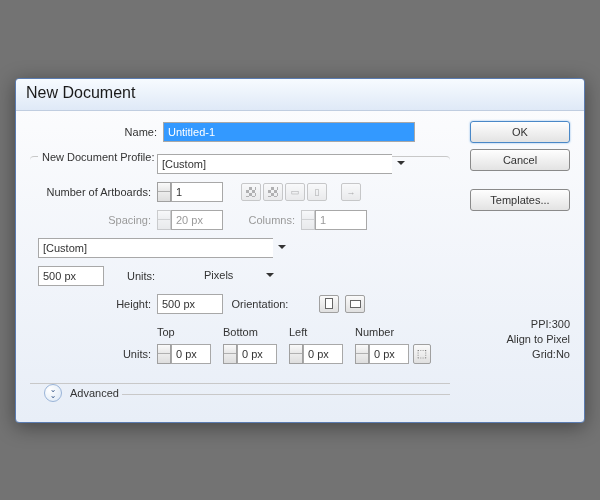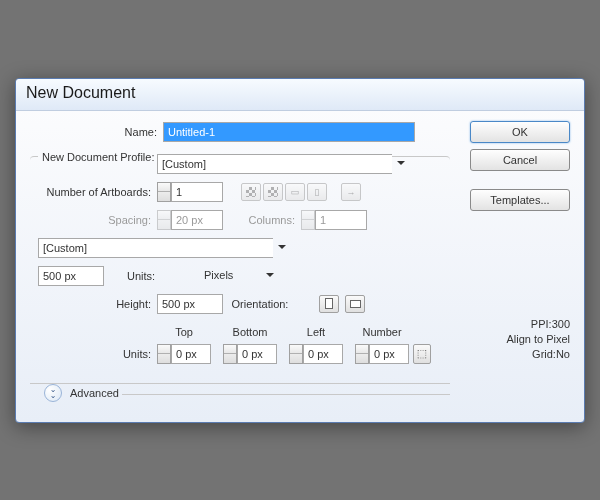--- a/index.html
+++ b/index.html
@@ -24,21 +24,21 @@
 .dd .inp{flex:1;border-right:none}
 .ddar{width:17px;height:20px;border:1px solid #a0a0a0;background:linear-gradient(#fafafa,#dedede);display:flex;align-items:center;justify-content:center}
 .ddar.plain{border:none;background:transparent}
 .tri{width:0;height:0;border:4px solid transparent;border-top-color:#333;margin-top:3px}
 fieldset{border:1px solid #c8c8c8;border-radius:4px;padding:8px 8px 4px;margin-top:8px;border-left:none;border-right:none;border-bottom:none;position:relative}
 fieldset legend{padding:0 4px;color:#333}
 .tog{display:inline-flex;gap:2px;margin-left:4px}
 .tbtn{width:20px;height:18px;background:linear-gradient(#fafafa,#e0e0e0);border:1px solid #a0a0a0;border-radius:2px;display:flex;align-items:center;justify-content:center;color:#6a6a6a;font-size:9px}
 .tbtn.dis{opacity:.55}
 .sub{width:78px;text-align:center;padding-right:4px}
-.sub2{width:54px;text-align:center}
+.sub2{width:54px;}
 .info{margin-top:100px;text-align:right;font-size:10px;line-height:15px;color:#555}
 .adv{display:flex;align-items:center;margin-top:8px;border-top:1px solid #c8c8c8;padding-top:0;position:relative}
 .adv .line{position:absolute;left:92px;right:0;top:10px;height:1px;background:#c8c8c8}
 .chev{width:18px;height:18px;border:1px solid #9ab4d8;border-radius:9px;background:radial-gradient(circle at 30% 30%,#fff,#dce8f5);display:flex;align-items:center;justify-content:center;margin-right:8px;margin-left:14px}
 .chev span{font-size:8px;color:#3a5a8a;line-height:6px}
 .icon-grid{display:inline-block;width:10px;height:10px;background:conic-gradient(#777 25%,transparent 0 50%,#777 0 75%,transparent 0);background-size:6px 6px}
 .link{width:18px;height:20px;background:linear-gradient(#fafafa,#e0e0e0);border:1px solid #a0a0a0;border-radius:2px;display:flex;align-items:center;justify-content:center;color:#555;margin-left:4px}
 .orient{width:20px;height:18px;background:linear-gradient(#fafafa,#e0e0e0);border:1px solid #a0a0a0;border-radius:2px;display:flex;align-items:center;justify-content:center}
 .doc-p{width:8px;height:11px;border:1px solid #666;background:#fff;position:relative}
 .doc-l{width:11px;height:8px;border:1px solid #666;background:#fff}

